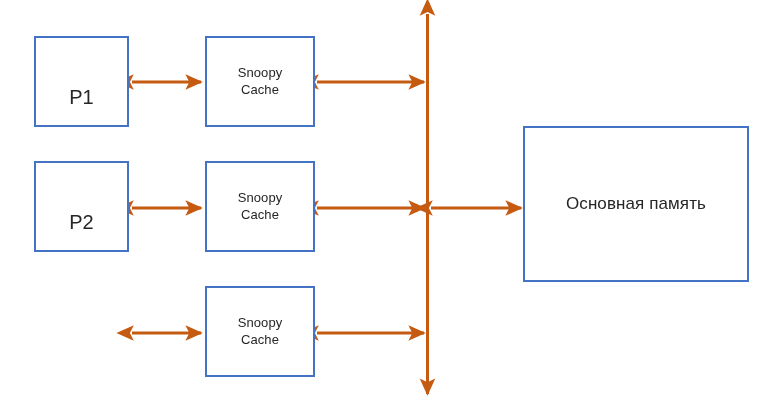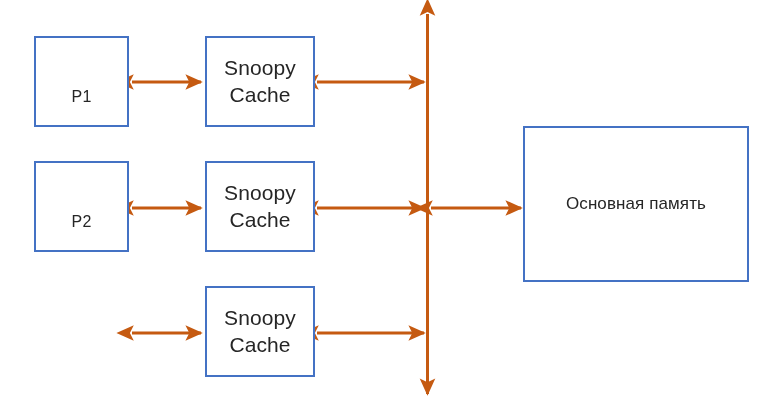--- a/index.html
+++ b/index.html
@@ -28,22 +28,22 @@
     text-align: center;
     color: #262626;
   }
   .node .label {
     font-size: 16px;
     line-height: 1.28;
     color: #262626;
     white-space: pre-line;
     letter-spacing: 0.1px;
   }
-  .node.proc .label { font-size: 16px; margin-top: 32px; }
-  .node.cache .label { font-size: 21px; }
+  .node.proc .label { font-size: 20px; margin-top: 32px; }
+  .node.cache .label { font-size: 13px; }
   .node.memory .label { font-size: 17px; }
 
   .svg-layer {
     position: absolute;
     left: 0;
     top: 0;
     width: 760px;
     height: 408px;
     pointer-events: none;
   }

